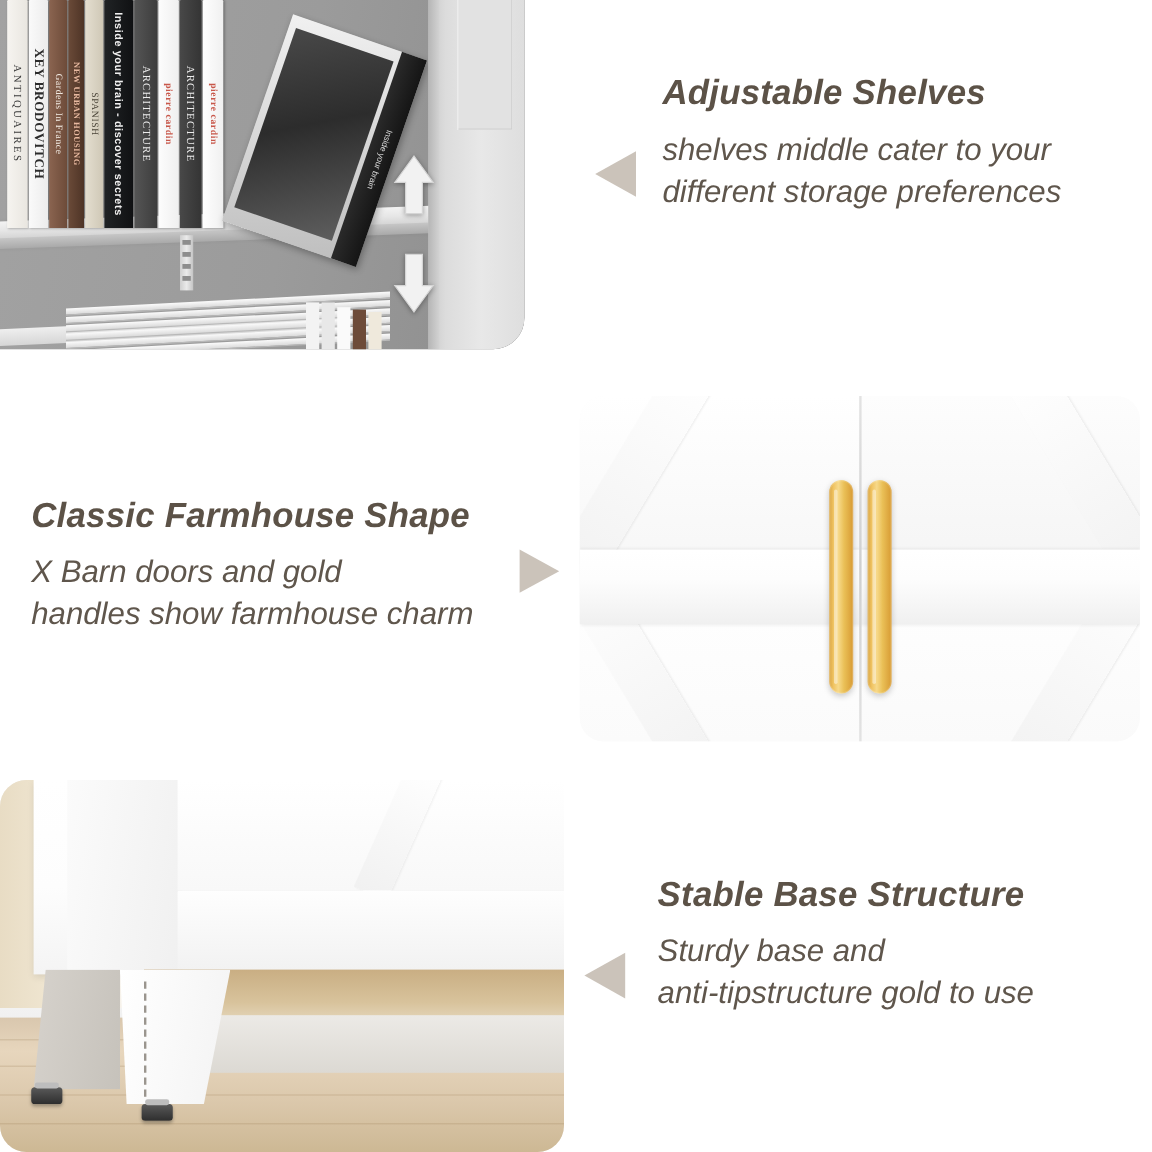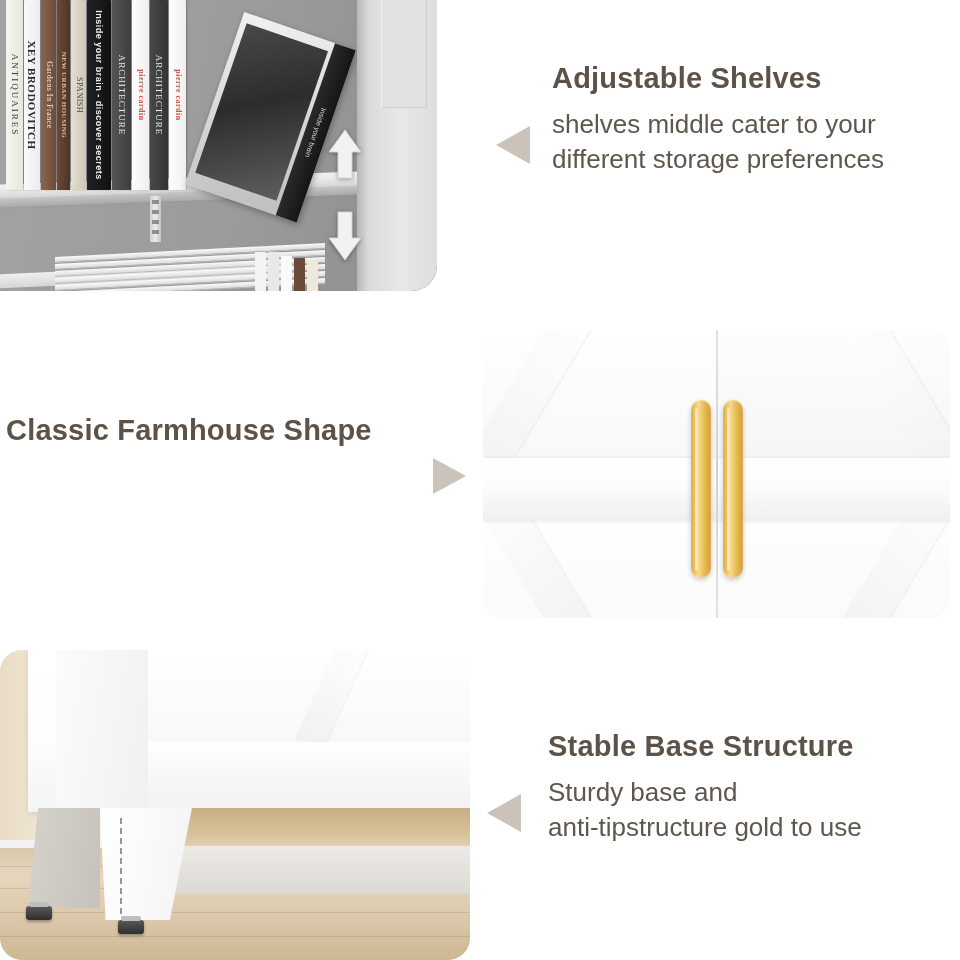--- a/index.html
+++ b/index.html
@@ -23,21 +23,21 @@
   }
 
   
   .panel {
     position: absolute;
     overflow: hidden;
     background: #d8d8d8;
   }
 
   
-  .textblock { position: absolute; }
+  .textblock { position: absolute; font-style: italic; }
   .tb-title {
     font-size: 29px;
     font-weight: bold;
     color: #5c5247;
     letter-spacing: 0.2px;
     line-height: 1.15;
     margin: 0 0 12px 0;
     white-space: nowrap;
   }
   .tb-body {
@@ -409,22 +409,26 @@
   <div class="tri tri-left" style="left:496px; top:126px;"></div>
 
   <div class="textblock" style="left:552px; top:62px; width:400px;">
     <h2 class="tb-title">Adjustable Shelves</h2>
     <p class="tb-body">
       <span class="ln">shelves middle cater to your</span>
       <span class="ln">different storage preferences</span>
     </p>
   </div>
 
-  <div class="textblock" style="left:6px; top:414px; width:450px;">
+  <div class="textblock" style="left:26px; top:414px; width:450px;">
     <h2 class="tb-title">Classic Farmhouse Shape</h2>
+    <p class="tb-body">
+      <span class="ln">X Barn doors and gold</span>
+      <span class="ln">handles show farmhouse charm</span>
+    </p>
   </div>
 
   <div class="tri tri-right" style="left:433px; top:458px;"></div>
 
   <div class="panel" id="panel-doors">
     <div class="half l">
       <div class="diag d1"></div>
       <div class="diag d2"></div>
     </div>
     <div class="half r">

